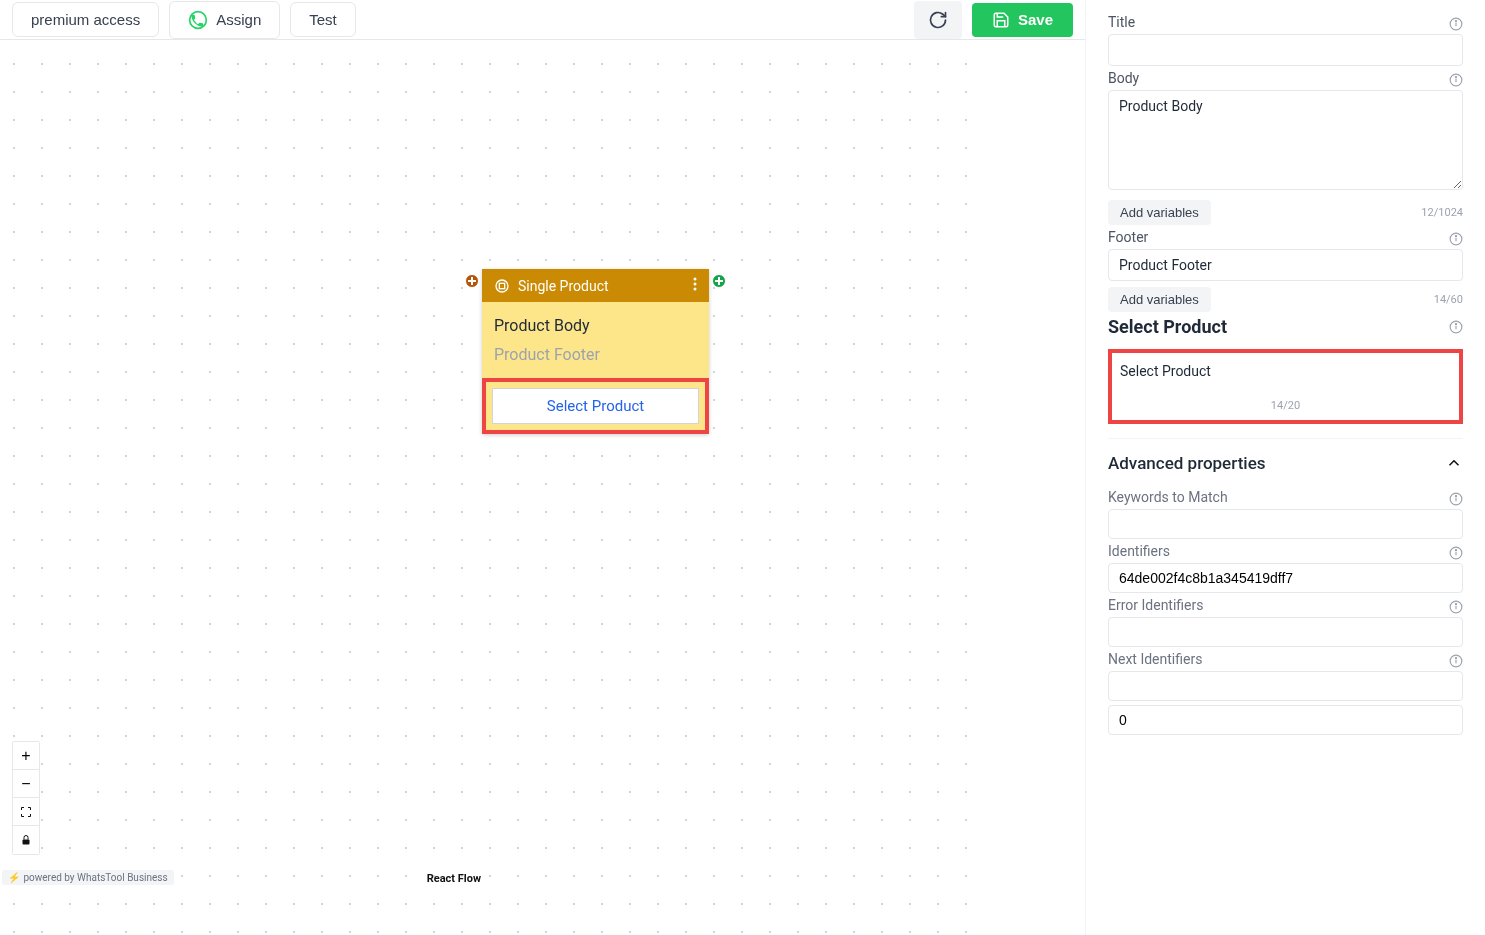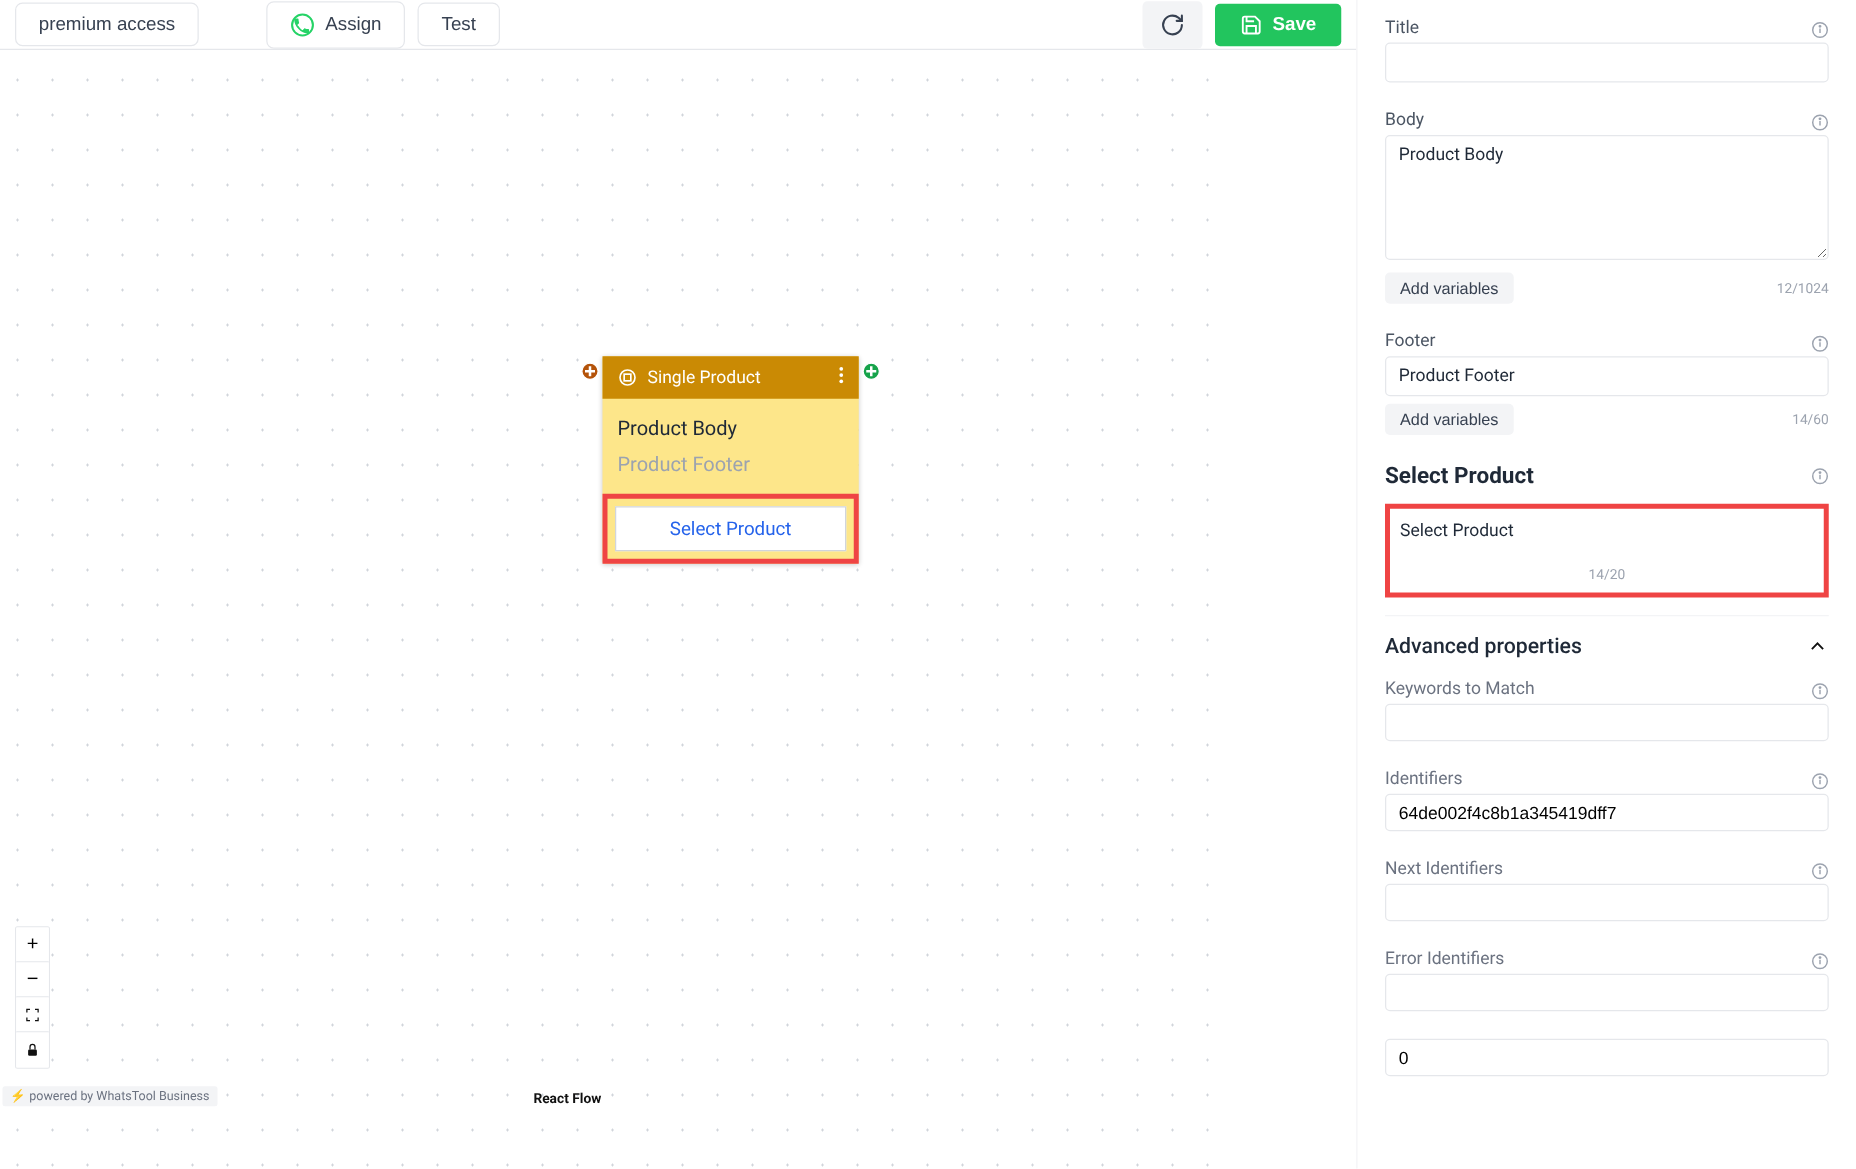--- a/index.html
+++ b/index.html
@@ -33,21 +33,20 @@
       display: flex;
       align-items: center;
       gap: 8px;
       border: 1px solid #e5e7eb;
       border-radius: 6px;
       padding: 8px 18px;
       font-size: 15px;
       color: #374151;
       background: #fff;
       cursor: pointer;
-      margin-left: 44px;
     }
     .whatsapp-icon {
       width: 20px; height: 20px;
       color: #25D366;
     }
     .top-bar-right {
       margin-left: auto;
       display: flex;
       gap: 10px;
       align-items: center;
@@ -76,22 +75,22 @@
       position: absolute;
       top: 50px; left: 0;
       width: 985px;
       height: 885px;
       background-color: #fff;
       background-image: radial-gradient(#d1d5db 1px, transparent 1px);
       background-size: 28px 28px;
     }
     .node {
       position: absolute;
-      top: 235px; left: 482px;
-      width: 205px;
+      top: 219px; left: 482px;
+      width: 227px;
       background: #fde68a;
       border-radius: 2px;
       box-shadow: 0 1px 4px rgba(0,0,0,0.2);
     }
     .node-header {
       background: #ca8a04;
       color: #fff;
       padding: 8px 12px;
       font-size: 14px;
       display: flex; align-items: center; gap: 8px;
@@ -199,21 +198,21 @@
       width: 100%;
       border: 1px solid #e5e7eb;
       border-radius: 4px;
       padding: 7px 10px;
       font-size: 14px;
       color: #1f2937;
       outline: none;
       font-family: inherit;
     }
     .textarea { resize: vertical; height: 100px; }
-    .field-block { margin-bottom: 22px; }
+    .field-block { margin-bottom: 4px; }
     .below-row {
       display: flex; justify-content: space-between; align-items: center;
       margin-top: 6px;
     }
     .add-var-btn {
       background: #f3f4f6;
       border: none;
       color: #374151;
       font-size: 13px;
       padding: 5px 12px;
@@ -439,40 +438,40 @@
             <circle cx="12" cy="12" r="10"></circle>
             <line x1="12" y1="10" x2="12" y2="16"></line>
             <circle cx="12" cy="7" r="1" fill="currentColor"></circle>
           </svg>
       </div>
       <input class="sub-input" value="64de002f4c8b1a345419dff7" style="">
     </div>
 
     <div class="field-block">
       <div class="field-label-row">
+        <div class="field-label-sm">Error Identifiers</div>
+        <svg class="info-icon" viewBox="0 0 24 24" fill="none" stroke="currentColor" stroke-width="2">
+            <circle cx="12" cy="12" r="10"></circle>
+            <line x1="12" y1="10" x2="12" y2="16"></line>
+            <circle cx="12" cy="7" r="1" fill="currentColor"></circle>
+          </svg>
+      </div>
+      <input class="sub-input" style="">
+    </div>
+
+    <div class="field-block">
+      <div class="field-label-row">
         <div class="field-label-sm">Next Identifiers</div>
         <svg class="info-icon" viewBox="0 0 24 24" fill="none" stroke="currentColor" stroke-width="2">
             <circle cx="12" cy="12" r="10"></circle>
             <line x1="12" y1="10" x2="12" y2="16"></line>
             <circle cx="12" cy="7" r="1" fill="currentColor"></circle>
           </svg>
       </div>
       <input class="sub-input" style="">
     </div>
 
     <div class="field-block">
-      <div class="field-label-row">
-        <div class="field-label-sm">Error Identifiers</div>
-        <svg class="info-icon" viewBox="0 0 24 24" fill="none" stroke="currentColor" stroke-width="2">
-            <circle cx="12" cy="12" r="10"></circle>
-            <line x1="12" y1="10" x2="12" y2="16"></line>
-            <circle cx="12" cy="7" r="1" fill="currentColor"></circle>
-          </svg>
-      </div>
-      <input class="sub-input" style="">
-    </div>
-
-    <div class="field-block">
       <input class="sub-input" value="0" style="">
     </div>
 
   </div>
 </div>
 
 </body></html>

